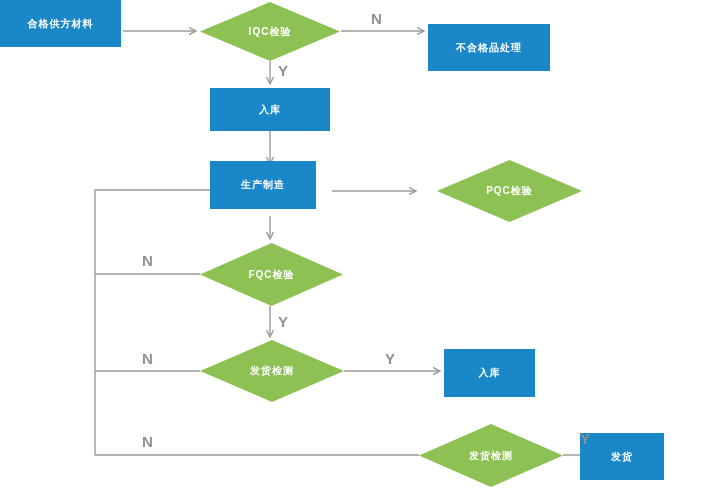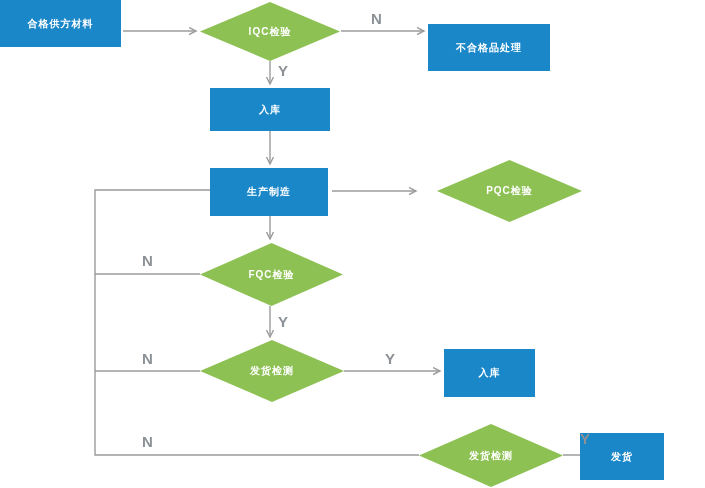--- a/index.html
+++ b/index.html
@@ -93,21 +93,21 @@
   </svg>
 
   <div class="node process" style="left:0; top:8; width:121px; height:47px;">合格供方材料</div>
 
   <div class="node decision" style="left:200px; top:2px; width:140px; height:59px;">IQC检验</div>
 
   <div class="node process" style="left:428px; top:24px; width:122px; height:47px;">不合格品处理</div>
 
   <div class="node process" style="left:210px; top:88px; width:120px; height:43px;">入库</div>
 
-  <div class="node process" style="left:210px; top:168px; width:118px; height:48px;">生产制造</div>
+  <div class="node process" style="left:210px; top:161px; width:106px; height:48px;">生产制造</div>
 
   <div class="node decision" style="left:437px; top:160px; width:145px; height:62px;">PQC检验</div>
 
   <div class="node decision" style="left:200px; top:243px; width:143px; height:63px;">FQC检验</div>
 
   <div class="node decision" style="left:200px; top:340px; width:144px; height:62px;">发货检测</div>
 
   <div class="node process" style="left:444px; top:349px; width:91px; height:48px;">入库</div>
 
   <div class="node decision" style="left:419px; top:424px; width:144px; height:63px;">发货检测</div>

